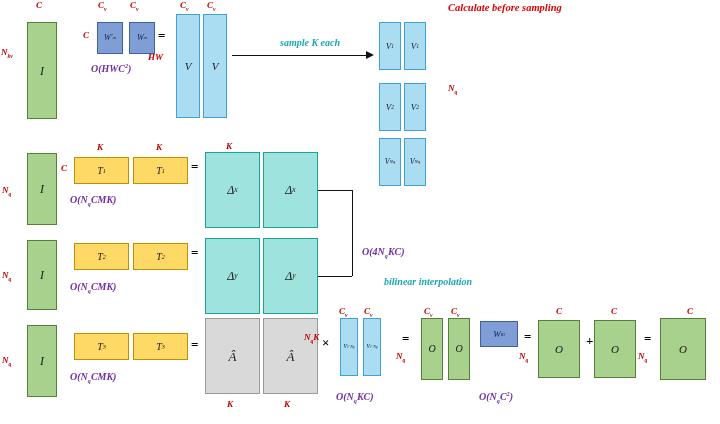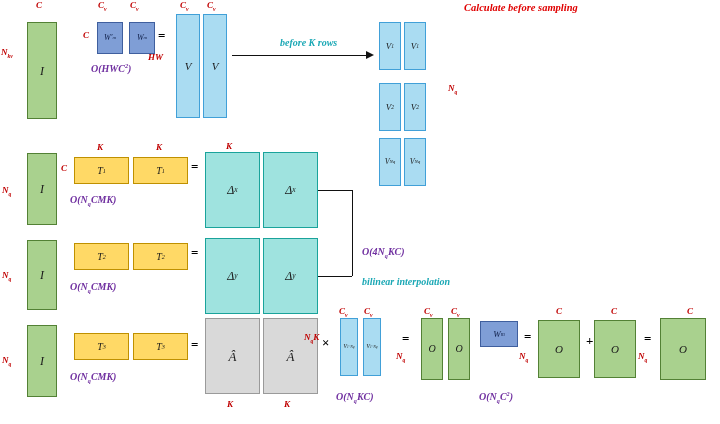--- a/index.html
+++ b/index.html
@@ -50,23 +50,23 @@
   <div class="lbl op" style="left:158px;top:29px">=</div>
 
   <div class="lbl red" style="left:180px;top:1px">C<sub>v</sub></div>
   <div class="lbl red" style="left:207px;top:1px">C<sub>v</sub></div>
   <div class="lbl red" style="left:148px;top:53px">HW</div>
   <div class="blk blue" style="left:176px;top:14px;width:24px;height:104px;font-size:11px">V</div>
   <div class="blk blue" style="left:203px;top:14px;width:24px;height:104px;font-size:11px">V</div>
 
   <div class="hline" style="left:232px;top:55px;width:134px"></div>
   <div class="arrowhead" style="left:366px;top:51px"></div>
-  <div class="lbl tealtxt" style="left:280px;top:38px">before K rows</div>
+  <div class="lbl tealtxt" style="left:280px;top:38px">sample K each</div>
 
-  <div class="lbl redtitle" style="left:464px;top:3px">Calculate before sampling</div>
+  <div class="lbl redtitle" style="left:448px;top:3px">Calculate before sampling</div>
   <div class="blk blue" style="left:379px;top:22px;width:22px;height:48px;font-size:9px">V<sub>1</sub></div>
   <div class="blk blue" style="left:404px;top:22px;width:22px;height:48px;font-size:9px">V<sub>1</sub></div>
   <div class="blk blue" style="left:379px;top:83px;width:22px;height:48px;font-size:9px">V<sub>2</sub></div>
   <div class="blk blue" style="left:404px;top:83px;width:22px;height:48px;font-size:9px">V<sub>2</sub></div>
   <div class="blk blue" style="left:379px;top:138px;width:22px;height:48px;font-size:8px">V<sub>Nq</sub></div>
   <div class="blk blue" style="left:404px;top:138px;width:22px;height:48px;font-size:8px">V<sub>Nq</sub></div>
   <div class="lbl red" style="left:448px;top:84px">N<sub>q</sub></div>
 
   <div class="lbl red" style="left:2px;top:186px">N<sub>q</sub></div>
   <div class="blk green" style="left:27px;top:153px;width:30px;height:72px;font-size:12px">I</div>
@@ -87,21 +87,21 @@
   <div class="blk orange" style="left:133px;top:243px;width:55px;height:27px;font-size:10px">T<sub>2</sub></div>
   <div class="lbl purple" style="left:70px;top:282px">O(N<sub>q</sub>CMK)</div>
   <div class="lbl op" style="left:191px;top:246px">=</div>
   <div class="blk tealb" style="left:205px;top:238px;width:55px;height:76px;font-size:12px">Δ<sub>y</sub></div>
   <div class="blk tealb" style="left:263px;top:238px;width:55px;height:76px;font-size:12px">Δ<sub>y</sub></div>
 
   <div class="hline" style="left:318px;top:190px;width:34px"></div>
   <div class="hline" style="left:318px;top:276px;width:34px"></div>
   <div class="vline" style="left:352px;top:190px;height:86px"></div>
   <div class="lbl purple" style="left:362px;top:247px">O(4N<sub>q</sub>KC)</div>
-  <div class="lbl tealtxt" style="left:362px;top:277px">bilinear interpolation</div>
+  <div class="lbl tealtxt" style="left:384px;top:277px">bilinear interpolation</div>
 
   <div class="lbl red" style="left:2px;top:356px">N<sub>q</sub></div>
   <div class="blk green" style="left:27px;top:325px;width:30px;height:72px;font-size:12px">I</div>
   <div class="blk orange" style="left:74px;top:333px;width:55px;height:27px;font-size:10px">T<sub>3</sub></div>
   <div class="blk orange" style="left:133px;top:333px;width:55px;height:27px;font-size:10px">T<sub>3</sub></div>
   <div class="lbl purple" style="left:70px;top:372px">O(N<sub>q</sub>CMK)</div>
   <div class="lbl op" style="left:191px;top:338px">=</div>
   <div class="blk gray" style="left:205px;top:318px;width:55px;height:76px;font-size:13px">Â</div>
   <div class="blk gray" style="left:263px;top:318px;width:55px;height:76px;font-size:13px">Â</div>
   <div class="lbl red" style="left:227px;top:400px">K</div>

